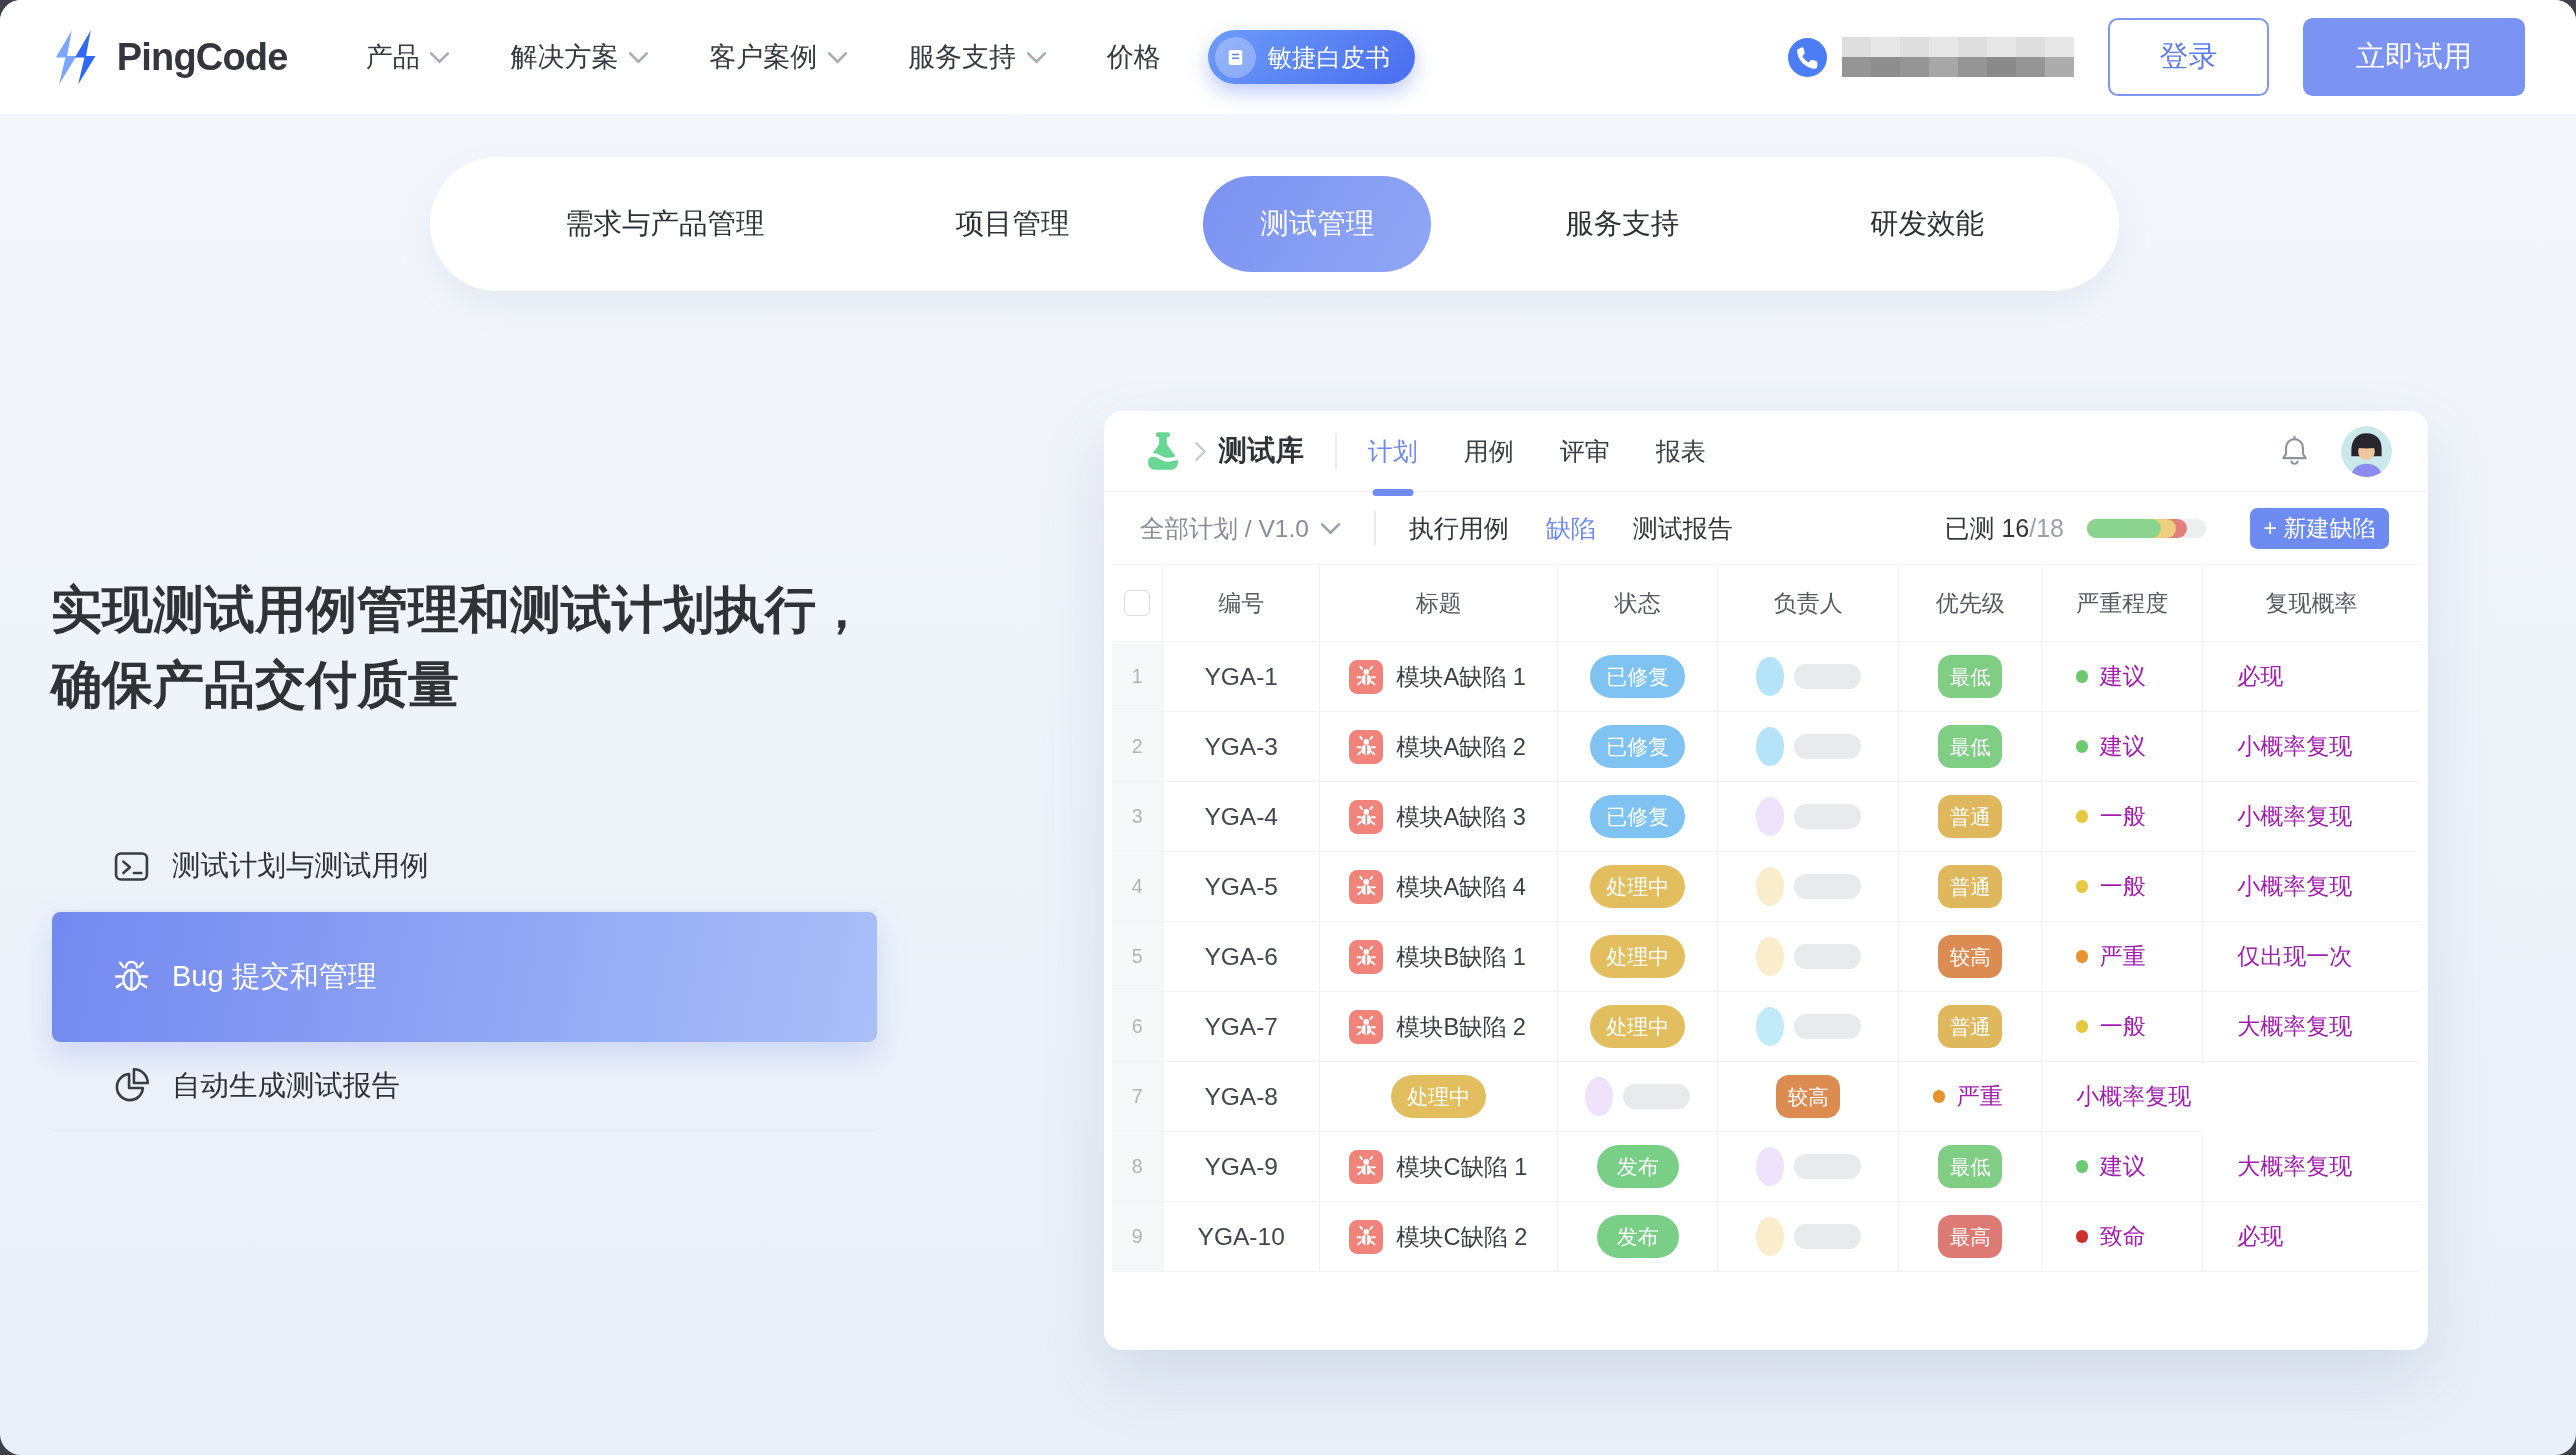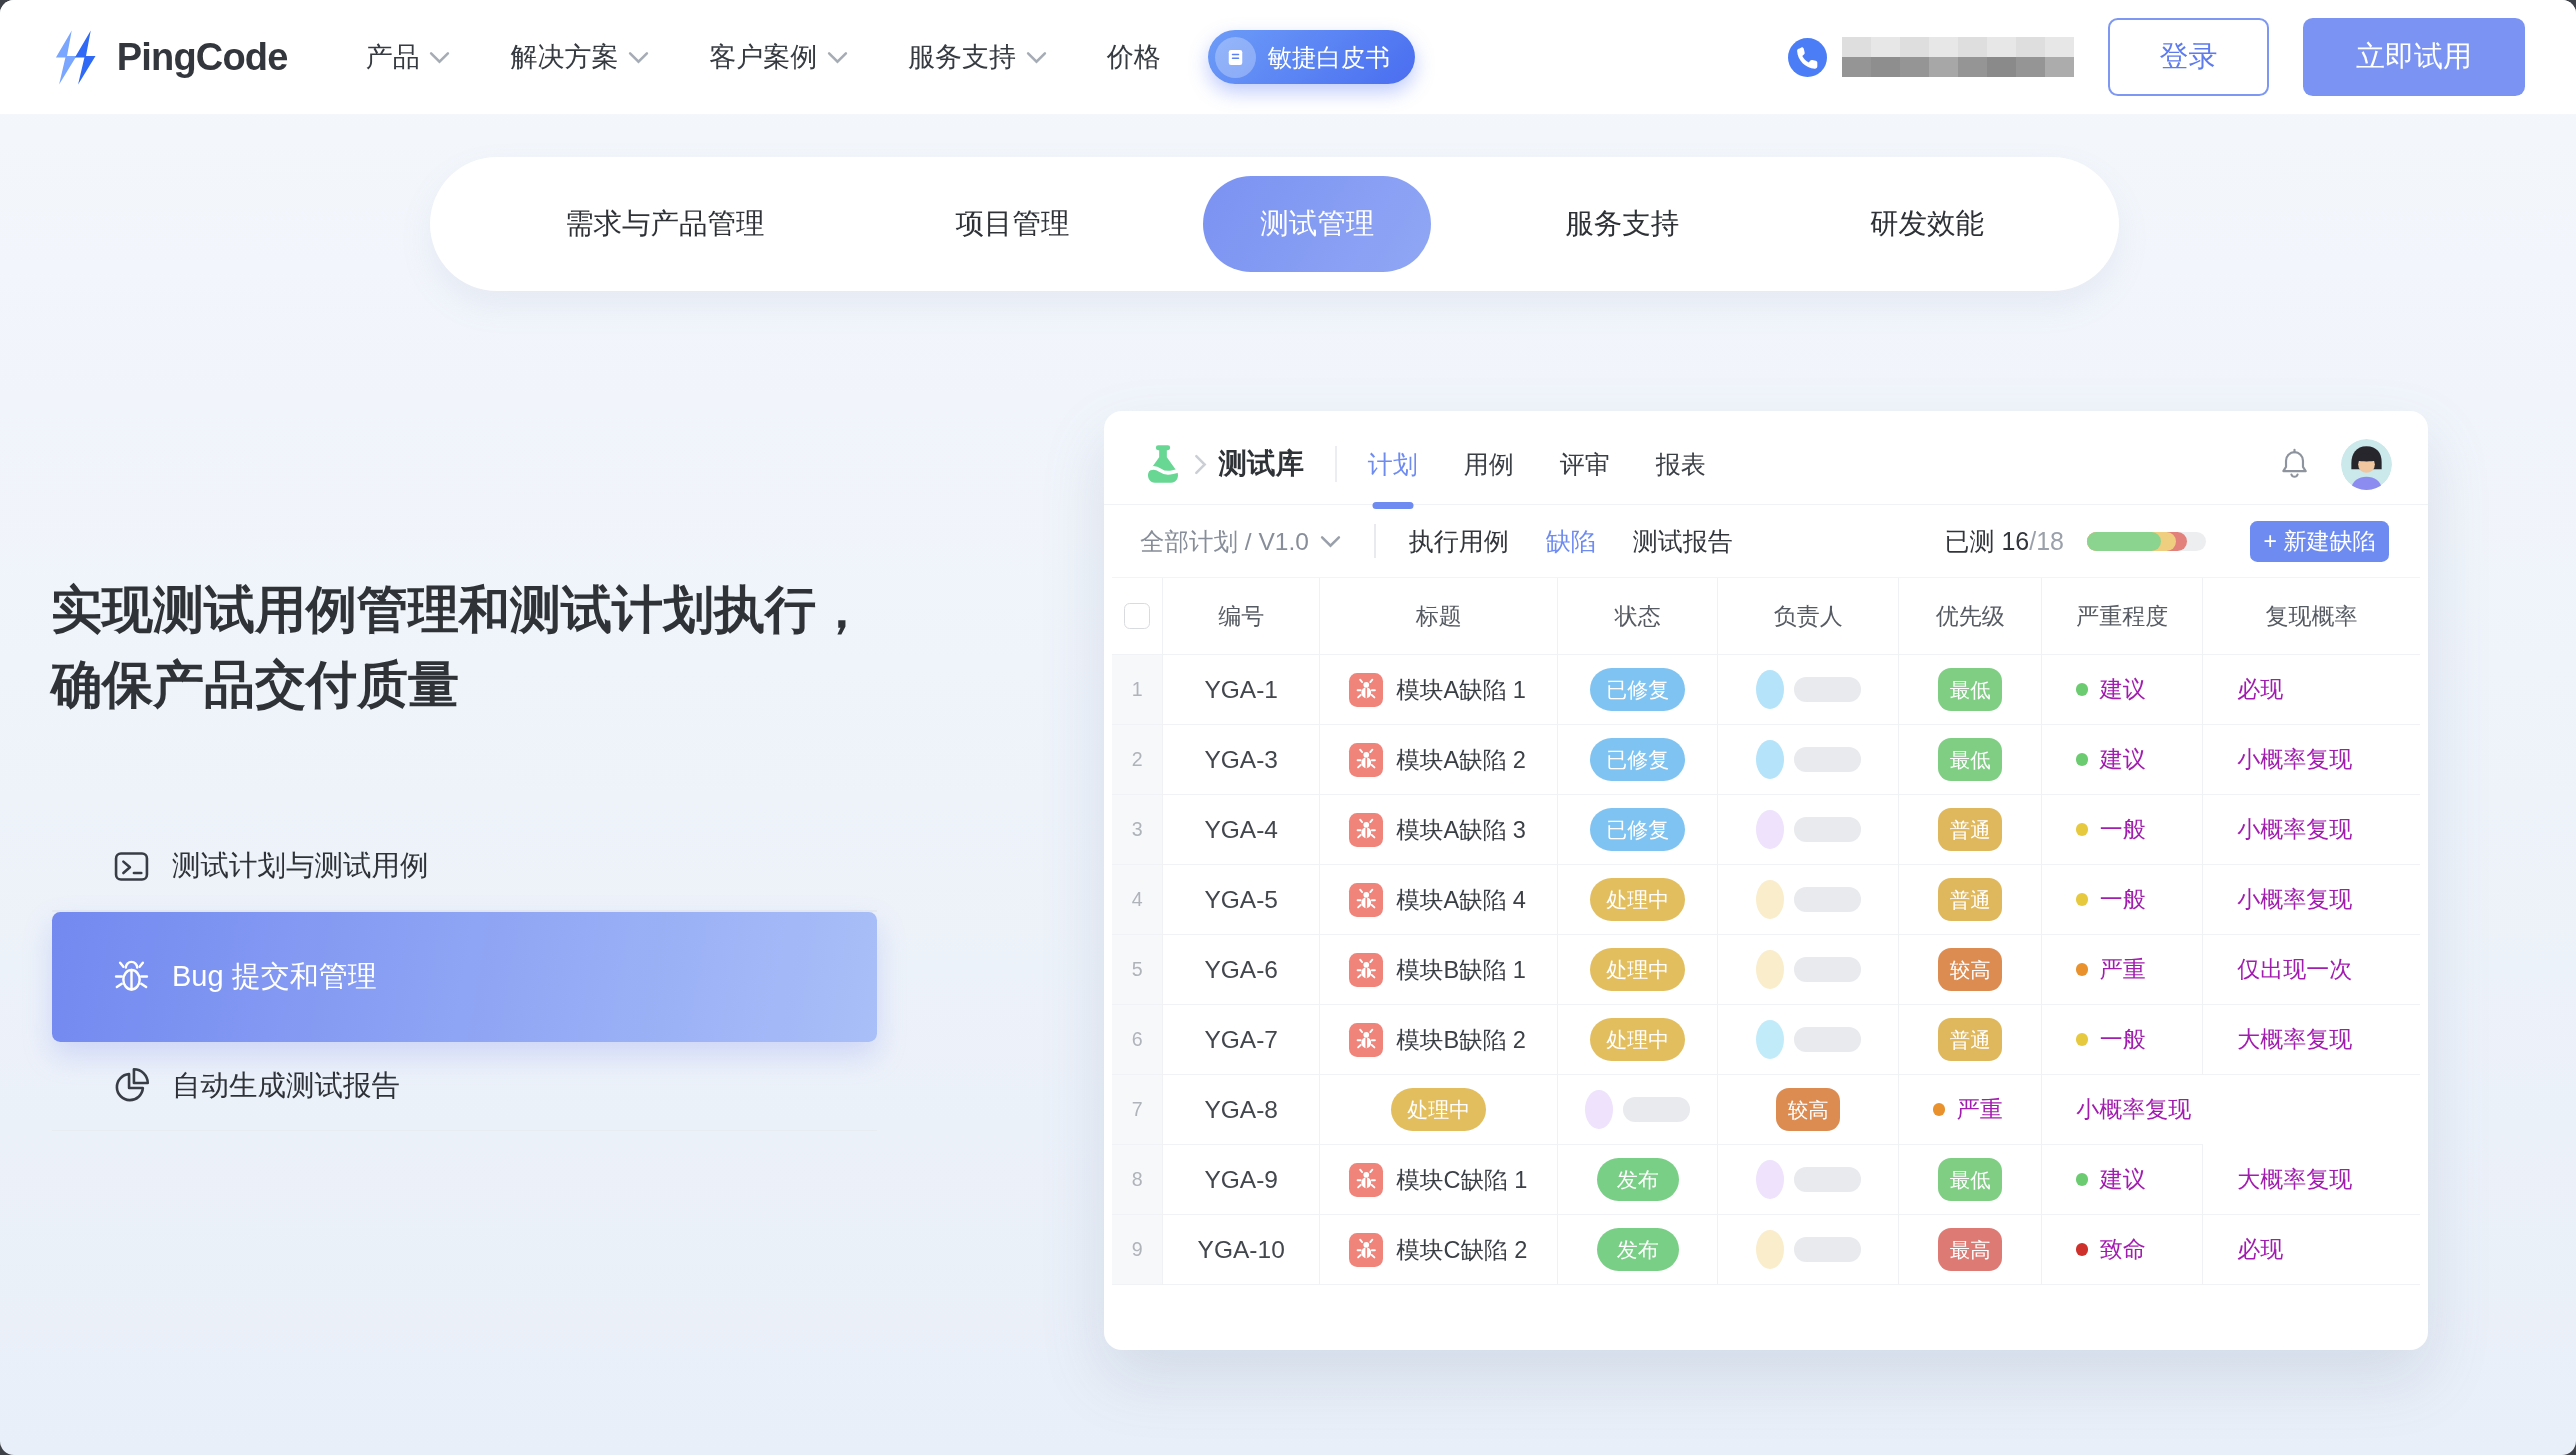--- a/index.html
+++ b/index.html
@@ -1,17 +1,17 @@
 <!DOCTYPE html>
 <html style="font-size:13px"><head>
 <meta charset="utf-8">
 <style>
   * { margin:0; padding:0; box-sizing:border-box; }
   html,body { width:2576px; height:1455px; background:#3E4147; font-family:"Liberation Sans", sans-serif; }
-  .page { position:relative; width:2576px; height:1455px; border-radius:14px; overflow:hidden;
+  .page { position:relative; width:2576px; height:1455px; border-radius:21px; overflow:hidden;
           background:linear-gradient(180deg,#F4F7FC 0%,#EEF3FA 55%,#E9EFF8 100%); }
 
   
   .site-header { position:absolute; top:0; left:0; right:0; height:114px; background:#FFFFFF;
                  display:flex; align-items:center; padding:0 51px; z-index:9; }
   .logo { display:flex; align-items:center; gap:14.7px; }
   .logo svg { width:51px; height:57px; }
   .logo-text { font-size:38px; font-weight:700; color:#33373D; letter-spacing:-0.8px; }
   .nav { display:flex; align-items:center; gap:60px; margin-left:78px; }
   .nav-item { display:flex; align-items:center; gap:9.8px; font-size:27px; color:#363B42; cursor:pointer; }
@@ -52,21 +52,21 @@
   .feature .f-icon { width:39px; height:39px; flex:0 0 auto; display:flex; }
   .feature .f-label { font-size:28.5px; color:#2E3238; }
   .feature-divider { height:1.6px; background:#E7EBF2; }
   .feature.active { background:linear-gradient(100deg,#7389F0 0%,#A9BFF8 100%); border-radius:8.2px;
                     height:130px; padding:0 0 0 60px; box-shadow:0 13px 29px rgba(115,137,240,.25); }
   .feature.active .f-label { color:#fff; font-size:29px; }
 
   
   .win { position:absolute; left:1104px; top:411px; width:1324px; height:939px; background:#fff;
          border-radius:18px; box-shadow:0 28px 65px rgba(90,110,150,.16); }
-  .win-header { height:81px; display:flex; align-items:center; padding:0 36px; border-bottom:1.6px solid #F0F2F6;margin-top:13px; }
+  .win-header { height:81px; display:flex; align-items:center; padding:0 36px; border-bottom:1.6px solid #F0F2F6; }
   .flask { width:46px; height:49px; }
   .bc-chev { width:13px; height:21px; margin:0 11.4px 0 8.2px; }
   .win-title { font-size:28.5px; font-weight:700; color:#2F3338; }
   .vdiv { width:1.6px; height:36px; background:#EAEDF1; margin:0 31px; }
   .win-tabs { display:flex; align-items:center; gap:46px; }
   .win-tab { position:relative; font-size:25px; color:#3A3E45; cursor:pointer; }
   .win-tab.active { color:#6E8BF2; }
   .win-tab.active::after { content:""; position:absolute; left:50%; transform:translateX(-50%);
                            bottom:-28px; width:41px; height:6.5px; border-radius:4.1px; background:#6E8BF2; }
   .win-header-right { margin-left:auto; display:flex; align-items:center; gap:28px; }

